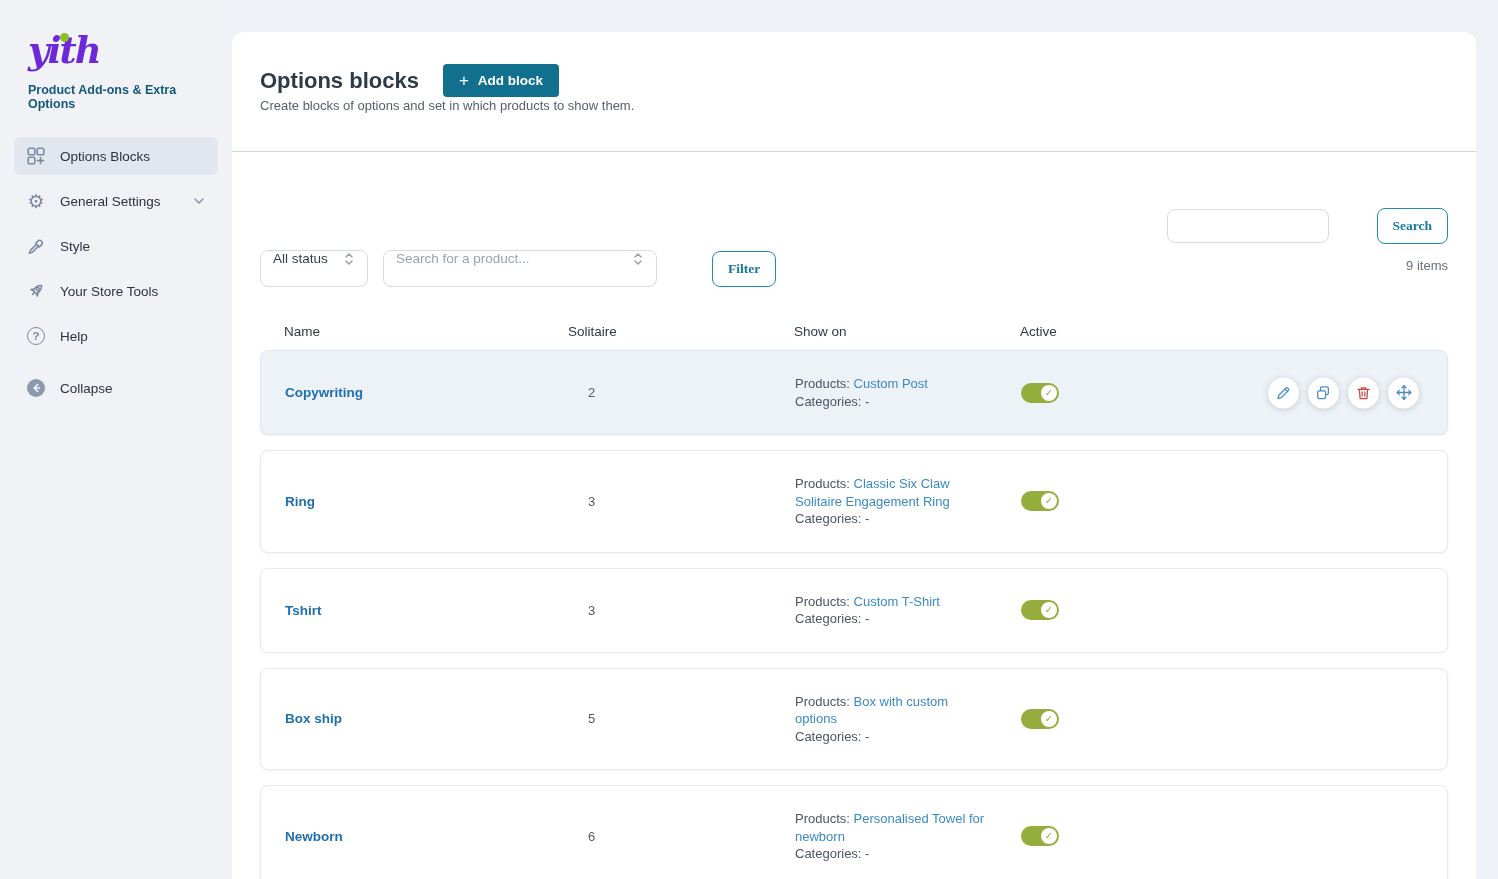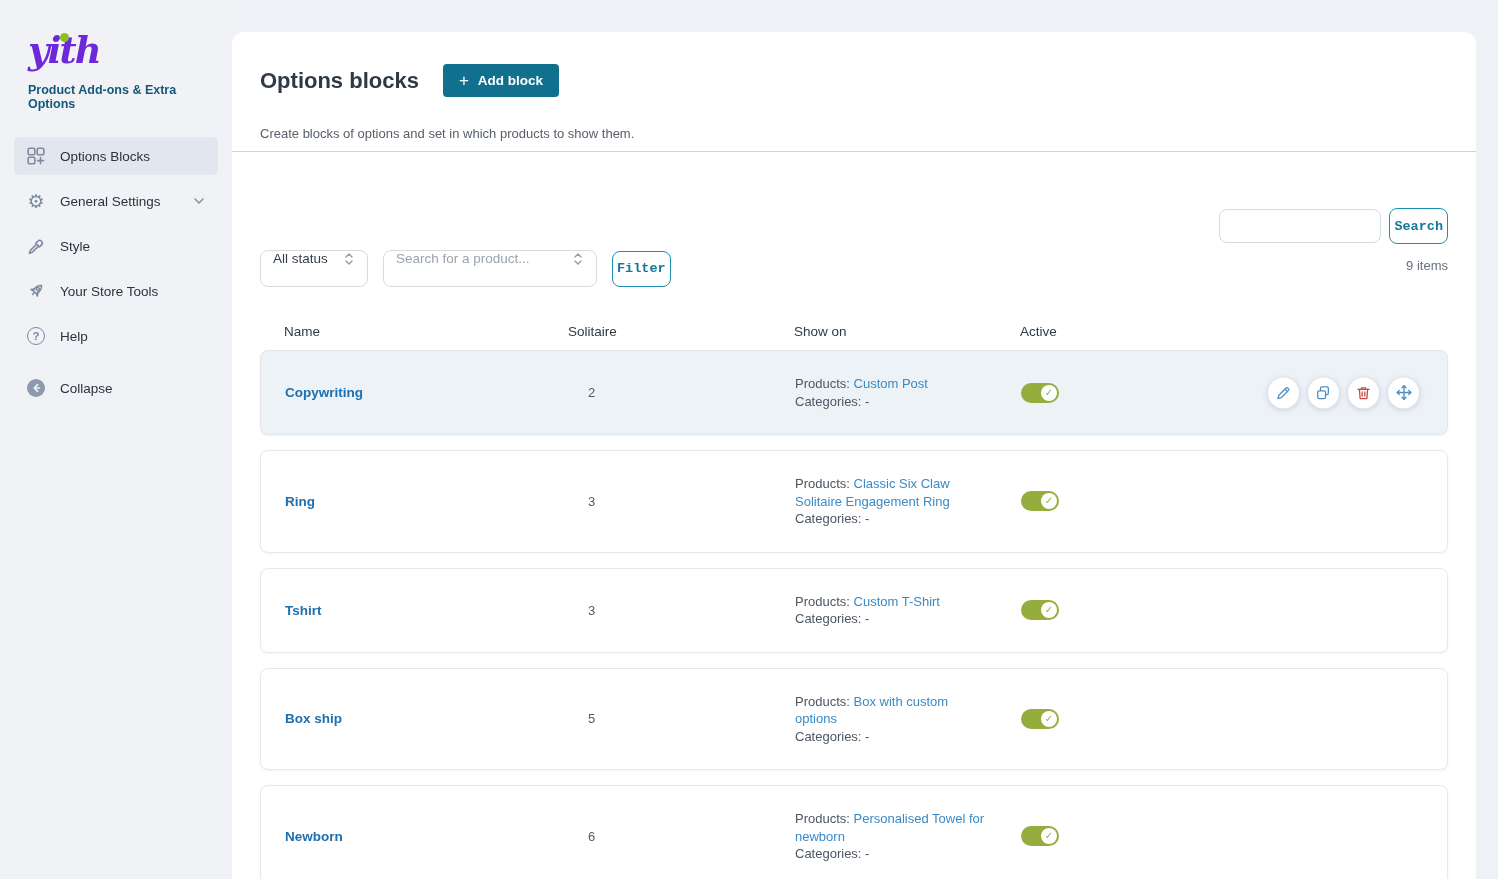--- a/index.html
+++ b/index.html
@@ -35,39 +35,39 @@
   .main { flex: 1; padding: 32px 22px 0 0; }
   .main-card { background: #ffffff; border-radius: 12px 12px 0 0; height: 847px; overflow: hidden; }
 
   .page-header { height: 120px; border-bottom: 1px solid #ccd6dd; padding: 32px 28px 0 28px; }
   .title-row { display: flex; align-items: center; gap: 24px; }
   .page-title { font-size: 22px; font-weight: bold; color: #2e3a46; }
   .add-btn { display: inline-flex; align-items: center; gap: 9px; background: #11708e; color: #fff;
              border: none; border-radius: 4px; height: 33px; padding: 0 16px; font-size: 13.5px; font-weight: bold;
              font-family: inherit; cursor: pointer; }
   .add-btn .plus { font-size: 17px; font-weight: normal; line-height: 1; }
-  .page-subtitle { margin-top: 29px; font-size: 13px; color: #57606b; }
+  .page-subtitle { margin-top: 1px; font-size: 13px; color: #57606b; }
 
   .content { padding: 0 28px; }
 
   
   .search-row { display: flex; justify-content: flex-end; align-items: center; gap: 8px; margin-top: 56px; }
   .search-input { width: 162px; height: 34px; border: 1px solid #d5dce2; border-radius: 8px; padding: 0 10px;
                   font-family: inherit; font-size: 13px; color: #323c48; outline: none; background: #fff; }
   .btn-outline { background: #fff; border: 1.5px solid #1d8fb5; color: #15789c; font-weight: bold; font-size: 13.5px;
-                 border-radius: 8px; height: 36px; padding: 0 4px; font-family: Liberation Mono, monospace; cursor: pointer; }
+                 border-radius: 8px; height: 36px; padding: 0 15px; font-family: Liberation Serif, serif; cursor: pointer; margin-left: 40px; }
 
   
   .filter-row { display: flex; align-items: center; gap: 15px; margin-top: 6px; }
   .select { display: flex; justify-content: space-between; gap: 10px; height: 37px;
             border: 1px solid #d5dce2; border-radius: 8px; background: #fff; padding: 0 12px; cursor: pointer; }
   .select .sel-text { font-size: 13.5px; color: #343e48; }
   .select .sel-text.placeholder { color: #9aa3ad; }
   .select-status { width: 108px; }
-  .select-product { width: 214px; gap: 28px; }
+  .select-product { width: 274px; gap: 28px; }
   .updown { color: #98a1ab; display: flex; }
   .items-count { margin-left: auto; font-size: 13px; color: #66707c; align-self: flex-start; margin-top: 8px; }
 
   
   .thead { display: grid; grid-template-columns: 284px 226px 226px 1fr; padding: 0 24px;
            margin-top: 37px; margin-bottom: 11px; font-size: 13.5px; font-weight: normal; color: #2e3a46; }
   .rows { display: flex; flex-direction: column; gap: 15px; }
   .row { position: relative; display: grid; grid-template-columns: 284px 226px 226px 1fr; align-items: center;
          padding: 24px; min-height: 84px; background: #fff; border: 1px solid #e5eaef; border-radius: 8px;
          box-shadow: 0 1px 3px rgba(22,48,77,0.05); cursor: pointer; }

